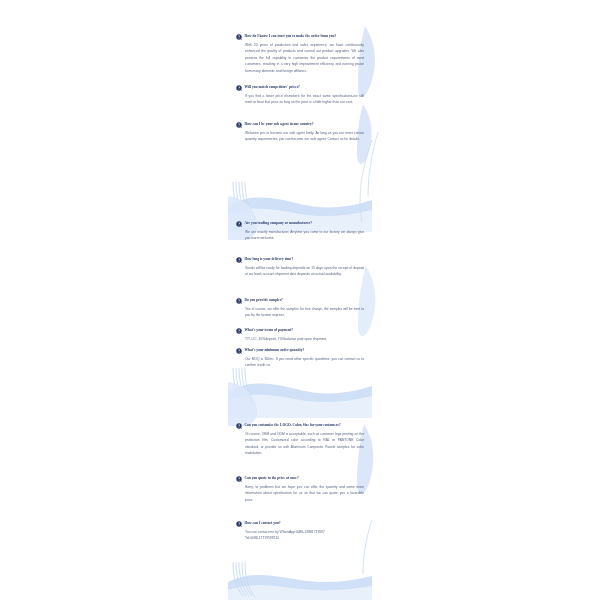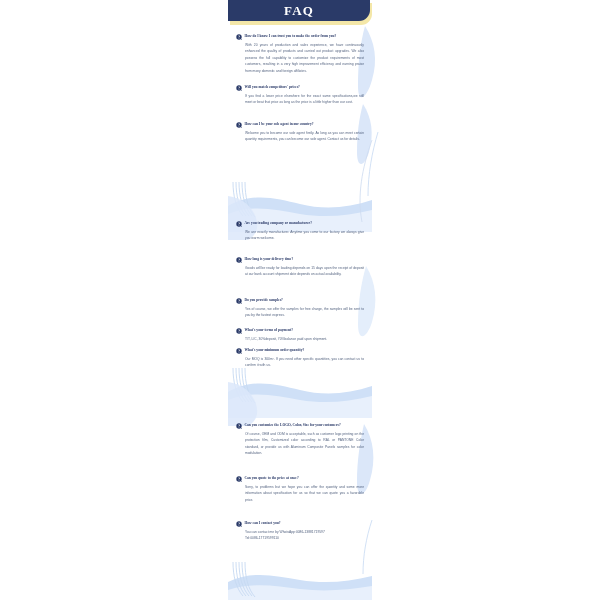--- a/index.html
+++ b/index.html
@@ -178,26 +178,20 @@
         <path d="M242 562 C242 576, 245 588, 252 596"></path>
         <path d="M245 562 C245 577, 248 589, 255 597"></path>
       </g>
 
       <g fill="none" stroke="#cddbf0" stroke-width="0.8">
         <path d="M372 140 C362 168, 357 196, 362 222"></path>
       </g>
     </svg>
   </div>
 
-  <div class="header-wrap">
-    <div class="header-gold"></div>
-    <div class="header-bar">
-      <span class="header-title">FAQ</span>
-    </div>
-  </div>
 
   <div class="faq-list" id="faq-list">
       <div class="faq-item" style="top: 8px;">
         <div class="q-row">
           <span class="q-icon">
             <svg viewBox="0 0 16 16" width="6" height="6" xmlns="http://www.w3.org/2000/svg">
               <circle cx="8" cy="8" r="7.2" fill="#2a3a68"></circle>
               <path d="M5.6 6.1c0-1.4 1.1-2.4 2.5-2.4 1.4 0 2.4 .9 2.4 2.1 0 1.1-.6 1.6-1.4 2.2-.5 .4-.7 .7-.7 1.2v.4H6.9v-.6c0-.9 .4-1.4 1.1-1.9 .6-.4 .8-.7 .8-1.2 0-.5-.4-.9-1-.9-.6 0-1 .4-1 1.1z" fill="#ffffff"></path>
               <circle cx="8" cy="11.7" r=".95" fill="#ffffff"></circle>
               <path d="M12.6 12.6l2.3 2.3" stroke="#2a3a68" stroke-width="1.6" stroke-linecap="round"></path>

